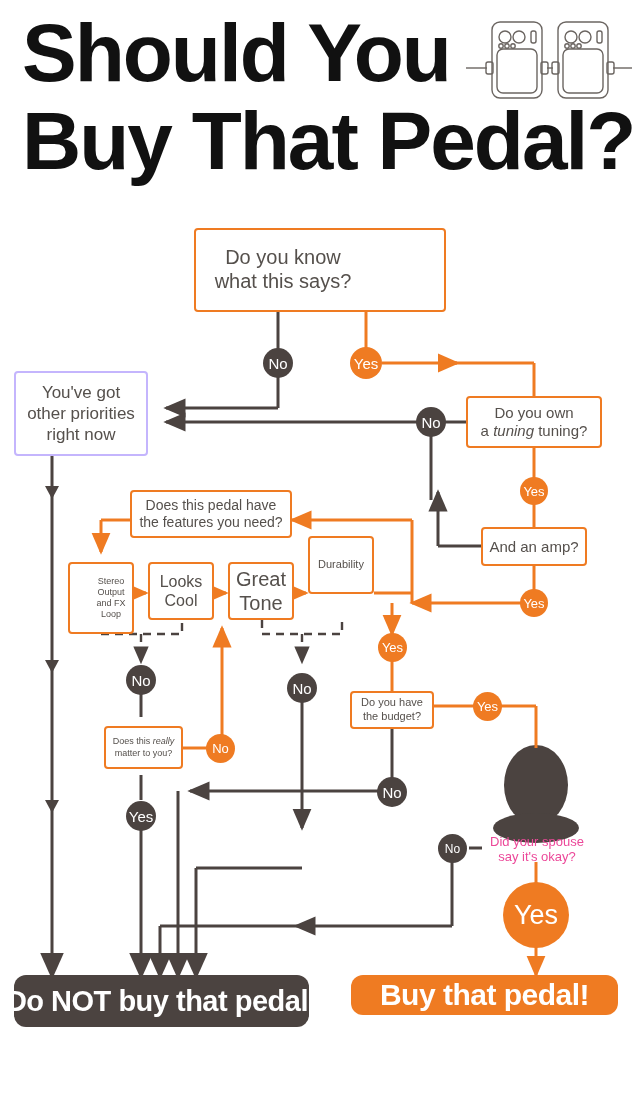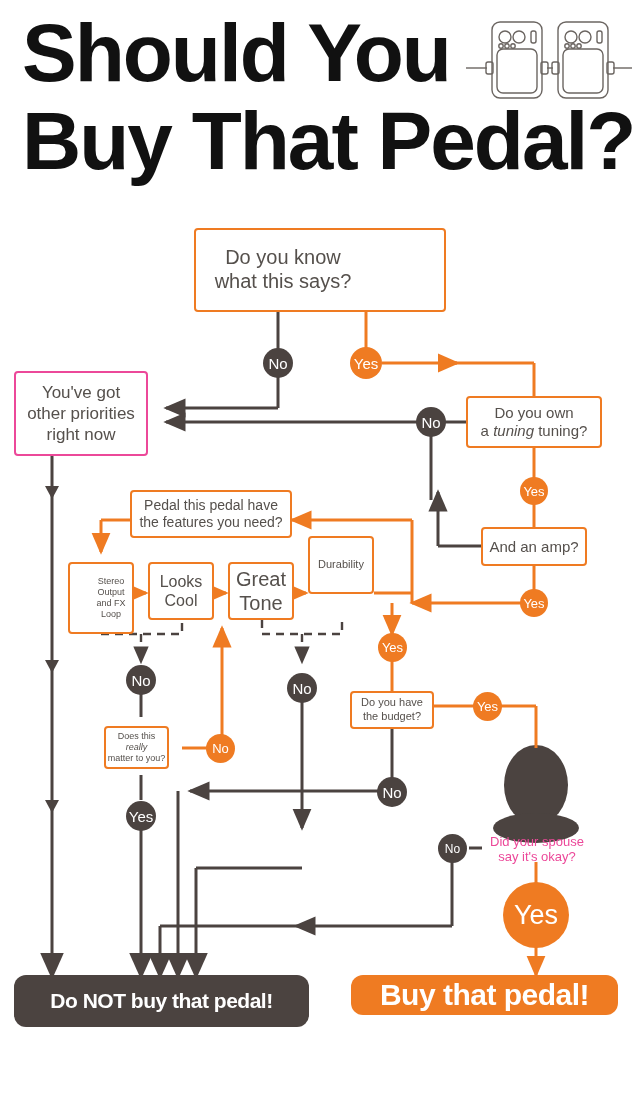--- a/index.html
+++ b/index.html
@@ -10,21 +10,21 @@
 
   .ttl{position:absolute;font-weight:bold;color:#111111;letter-spacing:-2px;
        font-family:"Liberation Sans","DejaVu Sans",sans-serif;white-space:nowrap;}
   #title-line1{left:22px;top:12px;font-size:82px;line-height:82px;}
   #title-line2{left:22px;top:100px;font-size:82px;line-height:82px;}
 
   .nodebox{position:absolute;box-sizing:border-box;background:#ffffff;
            display:flex;align-items:center;justify-content:center;text-align:center;
            color:#55504c;border-radius:4px;}
   .nb-orange{border:2px solid #ef7b22;}
-  .nb-gray{border:2px solid #ec4899;}
+  .nb-gray{border:2px solid #c4b5fd;}
   .nodebox em{font-style:italic;}
 
   .circ{position:absolute;border-radius:50%;display:flex;align-items:center;
         justify-content:center;color:#ffffff;font-size:15px;line-height:1;}
   .c-dark{background:#4b4340;}
   .c-orange{background:#ef7b22;}
 
   .endbar{position:absolute;border-radius:12px;display:flex;align-items:center;
           justify-content:center;color:#ffffff;font-weight:bold;letter-spacing:-0.5px;
           white-space:nowrap;}
@@ -201,41 +201,41 @@
   <div class="nodebox nb-orange" id="tuning-pedal" style="left:466px;top:396px;width:136px;height:52px;font-size:15px;line-height:1.22;">
     <span><span style="white-space:pre-line;">Do you own
 a </span><em>tuning</em><span> tuning?</span></span>
   </div>
 
   <div class="nodebox nb-orange" id="and-an-amp" style="left:481px;top:527px;width:106px;height:39px;font-size:15px;">
     <span>And an amp?</span>
   </div>
 
   <div class="nodebox nb-orange" id="features-question" style="left:130px;top:490px;width:162px;height:48px;font-size:14px;line-height:1.24;">
-    <span style="white-space:pre-line;">Pedal this pedal have
+    <span style="white-space:pre-line;">Does this pedal have
 the features you need?</span>
   </div>
 
   <div class="nodebox nb-orange" id="feature-1" style="left:68px;top:562px;width:66px;height:72px;font-size:9px;line-height:1.25;padding-left:20px;">
     <span style="white-space:pre-line;">Stereo Output
 and FX Loop</span>
   </div>
   <div class="nodebox nb-orange" id="feature-2" style="left:148px;top:562px;width:66px;height:58px;font-size:16px;line-height:1.2;">
     <span style="white-space:pre-line;">Looks
 Cool</span>
   </div>
   <div class="nodebox nb-orange" id="feature-3" style="left:228px;top:562px;width:66px;height:58px;font-size:20px;line-height:1.2;">
     <span style="white-space:pre-line;">Great
 Tone</span>
   </div>
   <div class="nodebox nb-orange" id="feature-4" style="left:308px;top:536px;width:66px;height:58px;font-size:11px;line-height:1.2;">
     <span style="white-space:pre-line;">Durability</span>
   </div>
 
-  <div class="nodebox nb-orange" id="really-matter" style="left:104px;top:726px;width:65px;height:43px;font-size:9px;line-height:1.25;">
+  <div class="nodebox nb-orange" id="really-matter" style="left:104px;top:726px;width:79px;height:43px;font-size:9px;line-height:1.25;">
     <span style="white-space:pre-line;"><span>Does this </span><em>really</em><span style="white-space:pre-line;">
 matter to you?</span></span>
   </div>
 
   <div class="nodebox nb-orange" id="budget-question" style="left:350px;top:691px;width:84px;height:38px;font-size:11px;line-height:1.24;">
     <span style="white-space:pre-line;">Do you have
 the budget?</span>
   </div>
 
   <div id="spouse-label" style="left:478px;top:835px;width:118px;font-size:13px;">
@@ -286,20 +286,20 @@
     <span>No</span>
   </div>
 
   <div class="circ c-dark" style="left:438px;top:834px;width:29px;height:29px;font-size:12px;">
     <span>No</span>
   </div>
   <div class="circ c-orange" style="left:503px;top:882px;width:66px;height:66px;font-size:27px;">
     <span>Yes</span>
   </div>
 
-  <div class="endbar" id="result-no" style="left:14px;top:975px;width:295px;height:52px;font-size:21px;">
+  <div class="endbar" id="result-no" style="left:14px;top:975px;width:295px;height:52px;font-size:29px;">
     <span>Do NOT buy that pedal!</span>
   </div>
   <div class="endbar" id="result-yes" style="left:351px;top:975px;width:267px;height:40px;font-size:30px;">
     <span>Buy that pedal!</span>
   </div>
 
 </div>
 
 </body></html>

